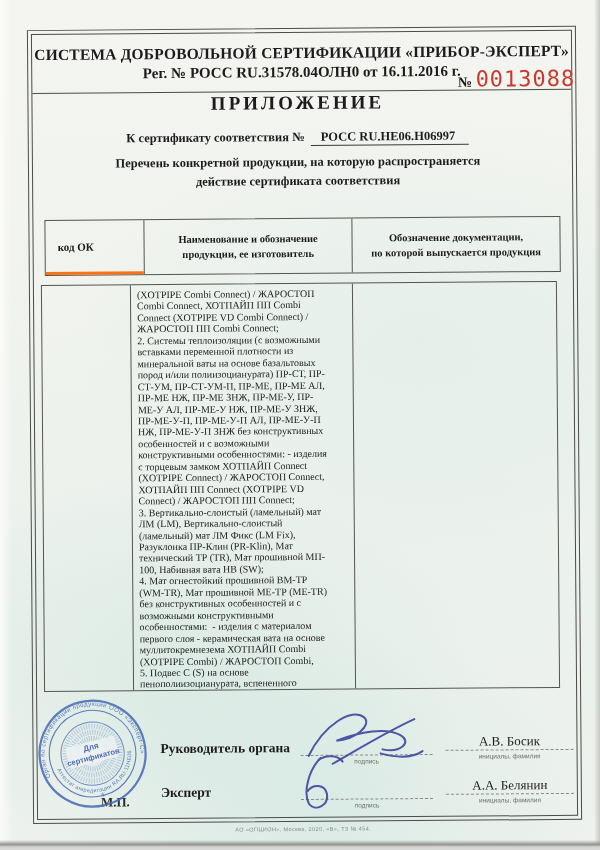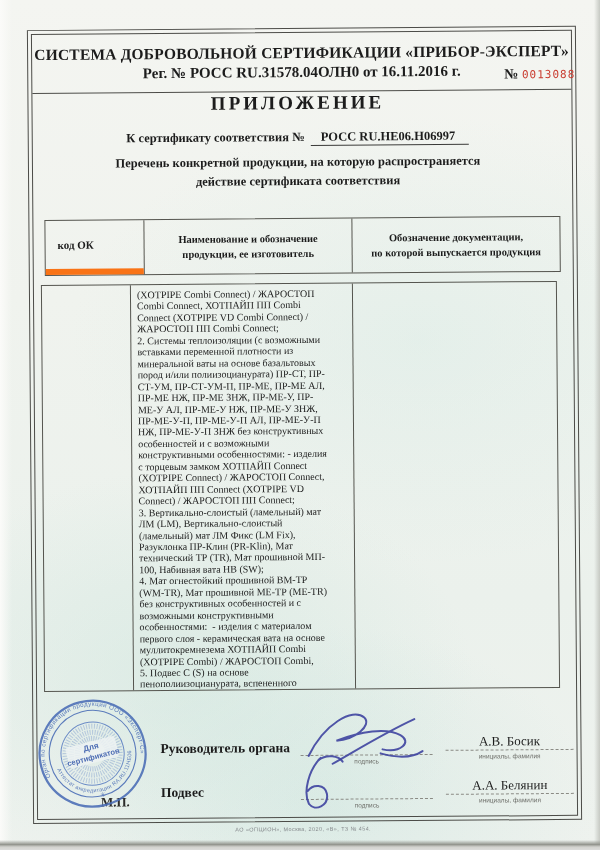--- a/index.html
+++ b/index.html
@@ -28,36 +28,36 @@
   
   .frame{position:absolute;left:30px;top:28px;width:547px;height:792px;border:1px solid #4c4c48;}
   .frame-inner{position:absolute;inset:3px;border:1px solid #4c4c48;}
 
   .sys-header{position:absolute;left:0;top:0;width:100%;height:58px;border-bottom:1px solid #4c4c48;
     display:flex;flex-direction:column;justify-content:center;align-items:center;gap:2px;}
   .sys-line1{font-weight:bold;font-size:15.5px;letter-spacing:.2px;}
   .sys-line2{font-weight:bold;font-size:15px;}
 
   .serial{position:absolute;right:22px;top:68px;font-size:14px;font-weight:bold;white-space:nowrap;}
-  .serial .num{font-family:"DejaVu Sans Mono", monospace;color:#c93b2f;font-size:11px;letter-spacing:1px;font-weight:normal;}
+  .serial .num{font-family:"DejaVu Sans Mono", monospace;color:#c93b2f;font-size:22px;letter-spacing:1px;font-weight:normal;}
 
   .doc-title{position:absolute;left:0;top:92px;width:100%;text-align:center;
     font-weight:bold;font-size:19px;letter-spacing:3px;}
 
   .cert-ref{position:absolute;left:0;top:130px;width:100%;text-align:center;font-size:12.5px;font-weight:bold;}
   .cert-ref .val{font-weight:bold;border-bottom:1px solid #3a3a38;padding:0 14px 1px 10px;margin-left:6px;}
 
   .purpose{position:absolute;left:0;top:153px;width:100%;text-align:center;
     font-size:12.5px;font-weight:bold;white-space:pre-line;line-height:1.5;}
 
   
   .thead{position:absolute;left:46px;top:218px;width:514px;height:54px;border:1px solid #55554f;display:flex;}
   .thead .c1{width:98px;border-right:1px solid #55554f;display:flex;flex-direction:column;}
   .thead .c1 .cell{flex:1;display:flex;align-items:center;padding-left:12px;font-size:11px;font-weight:bold;}
-  .thead .c1 .cell.top{border-bottom:6px solid #f97316;}
+  .thead .c1 .cell.top{border-bottom:3px solid #f97316;}
   .thead .c2{width:207px;border-right:1px solid #55554f;display:flex;align-items:center;justify-content:center;
     text-align:center;font-size:10.5px;font-weight:bold;white-space:pre-line;line-height:1.45;}
   .thead .c3{flex:1;display:flex;align-items:center;justify-content:center;
     text-align:center;font-size:10.5px;font-weight:bold;white-space:pre-line;line-height:1.45;}
 
   
   .tbody{position:absolute;left:42px;top:283px;width:514px;height:405px;border:1px solid #55554f;display:flex;}
   .tbody .c1{width:88px;border-right:1px solid #55554f;}
   .tbody .c2{width:222px;border-right:1px solid #55554f;padding:4px 0 0 6px;box-sizing:border-box;
     font-size:10px;line-height:11.45px;white-space:pre;overflow:hidden;}
@@ -168,21 +168,21 @@
 особенностями:  - изделия с материалом
 первого слоя - керамическая вата на основе
 муллитокремнезема ХОТПАЙП Combi
 (XOTPIPE Combi) / ЖАРОСТОП Combi,
 5. Подвес С (S) на основе
 пенополиизоцианурата, вспененного</div>
     <div class="c3"></div>
   </div>
 
   <div class="sig-label role1">Руководитель органа</div>
-  <div class="sig-label role2">Подвес</div>
+  <div class="sig-label role2">Эксперт</div>
 
   <div class="sig-line line-sig1"></div>
   <div class="sig-line line-sig2"></div>
   <div class="caption cap-sig1">подпись</div>
   <div class="caption cap-sig2">подпись</div>
 
   <div class="name name1">А.В. Босик</div>
   <div class="name name2">А.А. Белянин</div>
   <div class="sig-line line-name1"></div>
   <div class="sig-line line-name2"></div>

